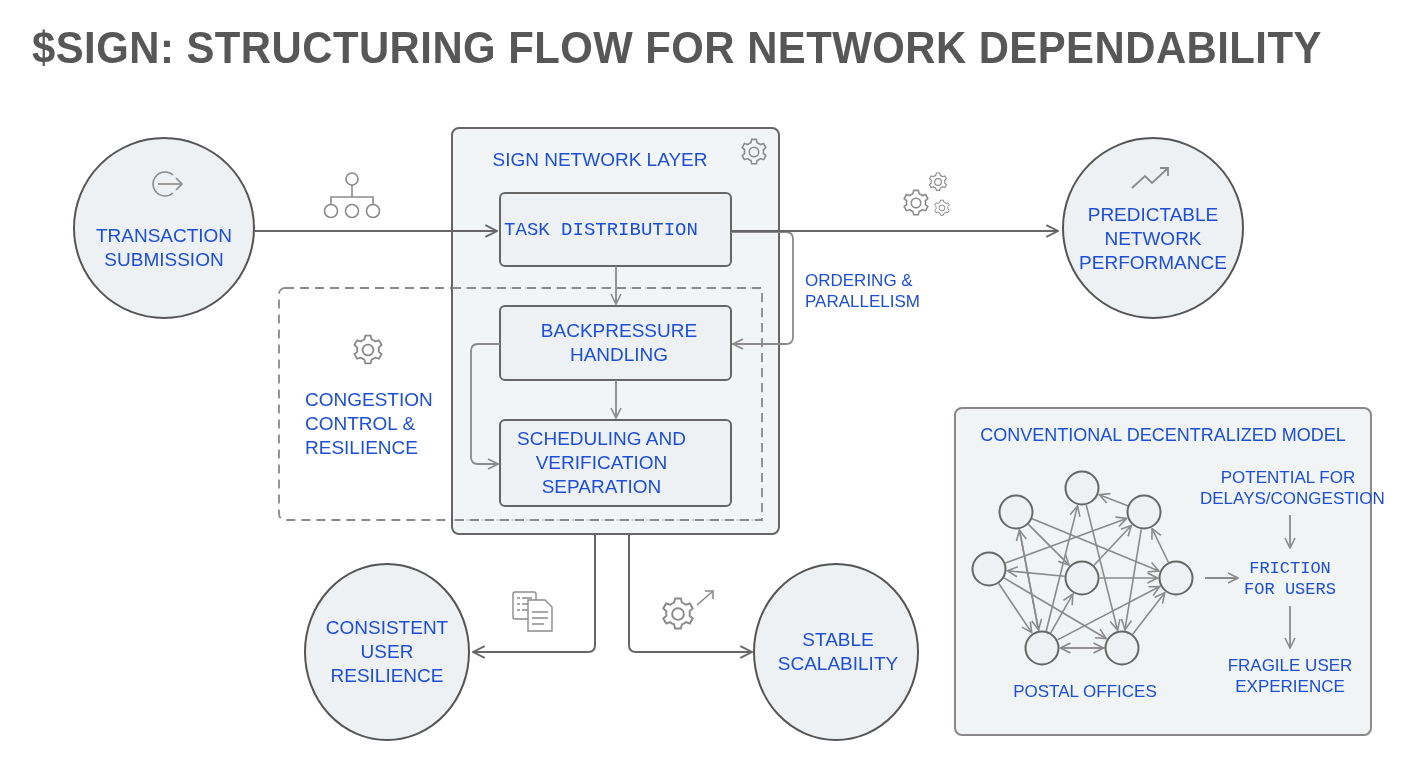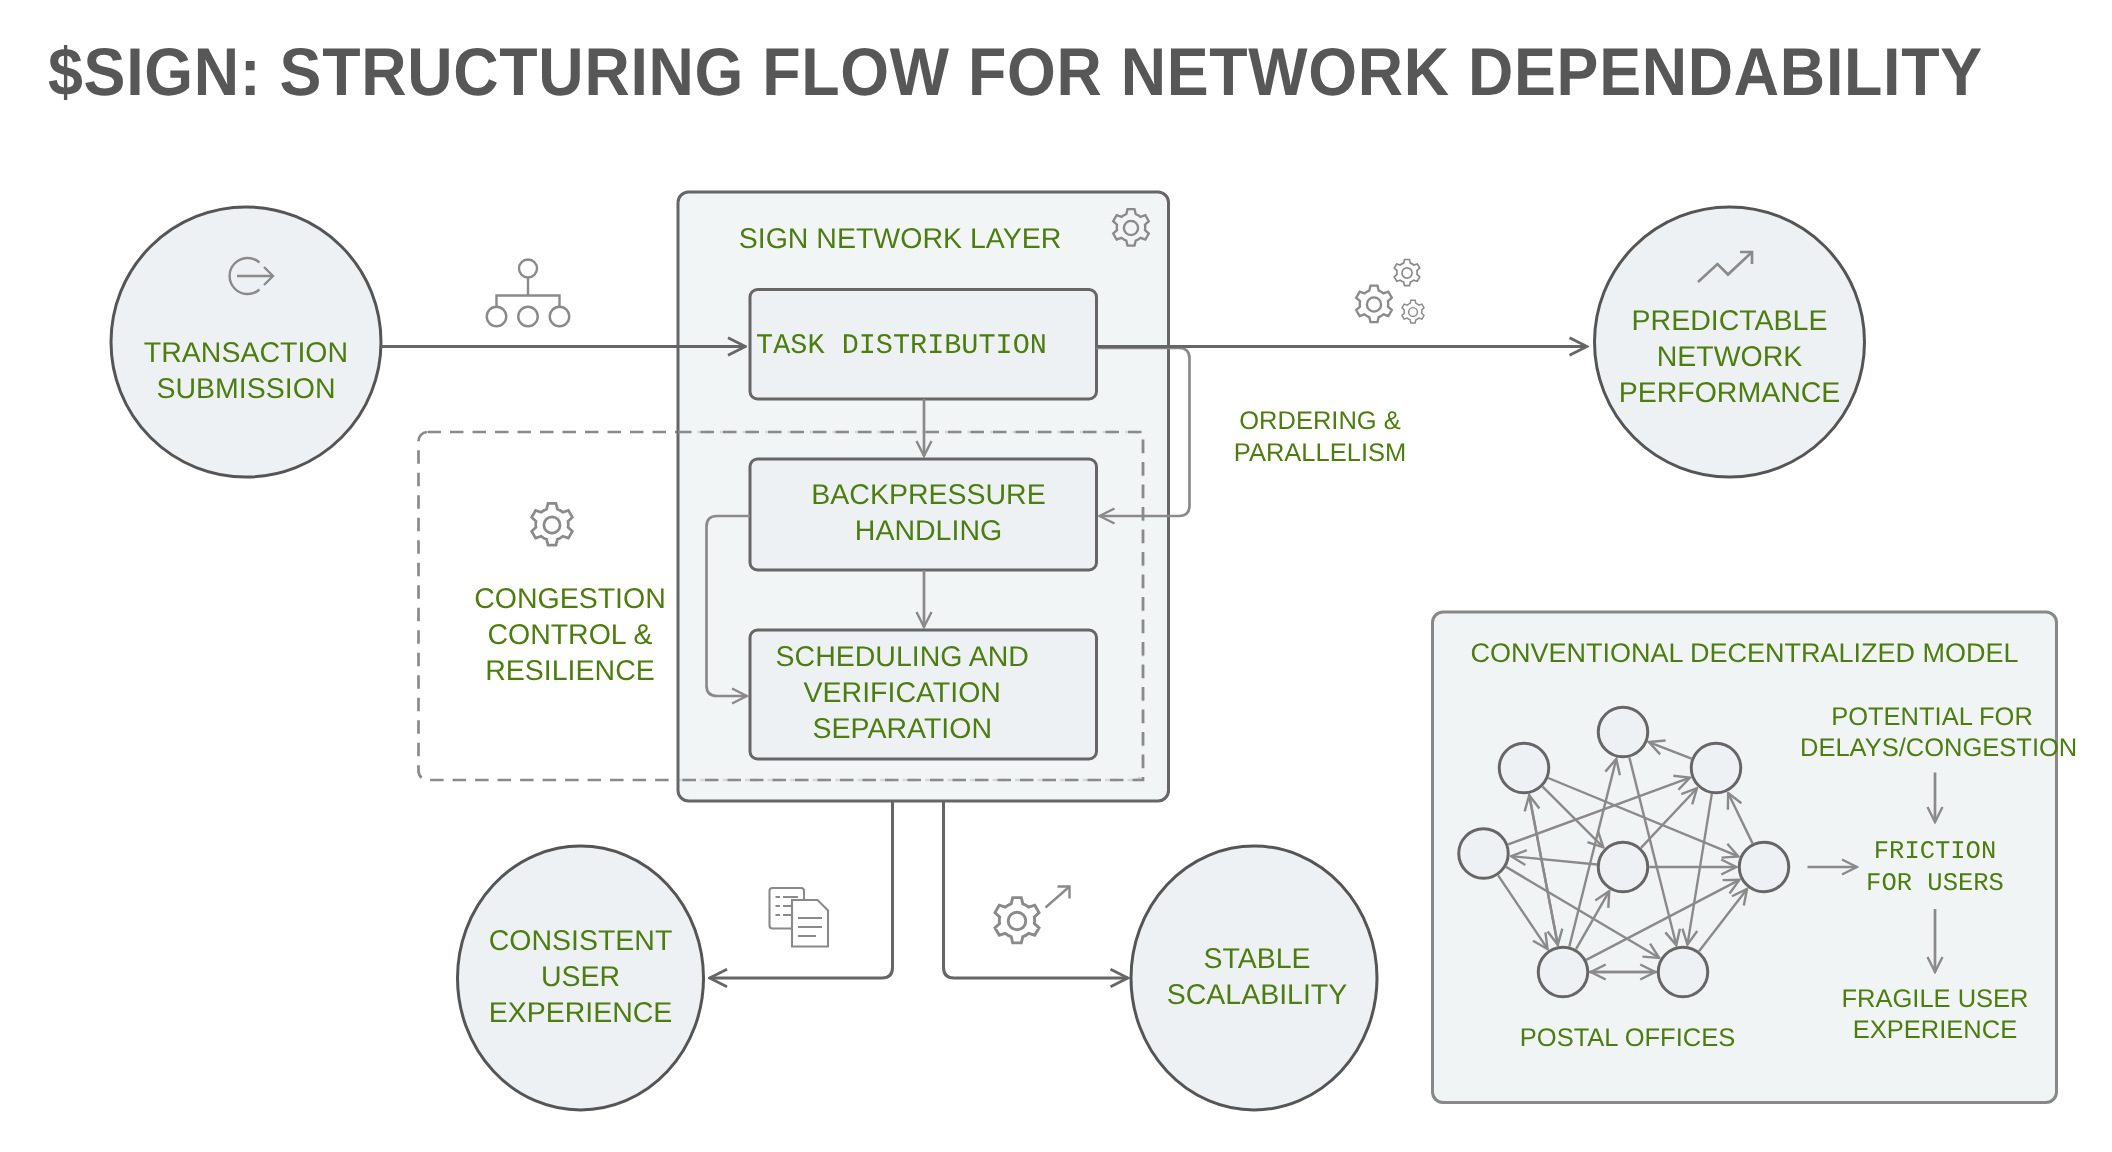--- a/index.html
+++ b/index.html
@@ -3,22 +3,22 @@
 <meta charset="utf-8">
 <style>
   html, body { margin: 0; padding: 0; background: #ffffff; }
   body { width: 1408px; height: 768px; position: relative; overflow: hidden;
          font-family: "Liberation Sans", "DejaVu Sans", sans-serif; color: #1c1c1c; }
   .title { position: absolute; left: 32px; top: 22px; font-size: 45px; font-weight: bold;
            color: #575757; letter-spacing: 0.5px; white-space: nowrap;
            font-family: "Liberation Sans", sans-serif; transform: scaleX(0.93); transform-origin: left top; }
   svg.diagram { position: absolute; left: 0; top: 0; }
   .lbl { position: absolute; text-align: center; font-size: 19px; line-height: 24px;
-         color: #4d7c0f; white-space: pre-line; font-family: "Liberation Sans", sans-serif; }
-  .lbl.left { text-align: center; }
+         color: #1d4ed8; white-space: pre-line; font-family: "Liberation Sans", sans-serif; }
+  .lbl.left { text-align: left; }
 </style>
 </head>
 <body>
 
 <div class="title">$SIGN: STRUCTURING FLOW FOR NETWORK DEPENDABILITY</div>
 
 <svg class="diagram" width="1408" height="768" viewBox="0 0 1408 768">
   <defs>
     <marker id="arr" viewBox="0 0 12 12" refX="11" refY="6" markerWidth="14" markerHeight="14" markerUnits="userSpaceOnUse" orient="auto">
       <path d="M1,1 L11,6 L1,11" fill="none" stroke="#666" stroke-width="1.6"></path>
@@ -145,21 +145,21 @@
   <line x1="1290" y1="606" x2="1290" y2="648" stroke="#8a8a8a" stroke-width="1.8" marker-end="url(#arrg)"></line>
 </svg>
 
 <div class="lbl" style="left:74px; top:224px; width:180px;">TRANSACTION
 SUBMISSION</div>
 <div class="lbl" style="left:1063px; top:203px; width:180px;">PREDICTABLE
 NETWORK
 PERFORMANCE</div>
 <div class="lbl" style="left:305px; top:616px; width:164px;">CONSISTENT
 USER
-EXPERIENCE</div>
+RESILIENCE</div>
 <div class="lbl" style="left:754px; top:628px; width:168px;">STABLE
 SCALABILITY</div>
 
 <div class="lbl" style="left:460px; top:148px; width:280px;">SIGN NETWORK LAYER</div>
 <div class="lbl" style="left:500px; top:218px; width:202px;font-family:Liberation Mono, monospace;">TASK DISTRIBUTION</div>
 <div class="lbl" style="left:500px; top:319px; width:238px;">BACKPRESSURE
 HANDLING</div>
 <div class="lbl" style="left:500px; top:427px; width:203px;">SCHEDULING AND
 VERIFICATION
 SEPARATION</div>

